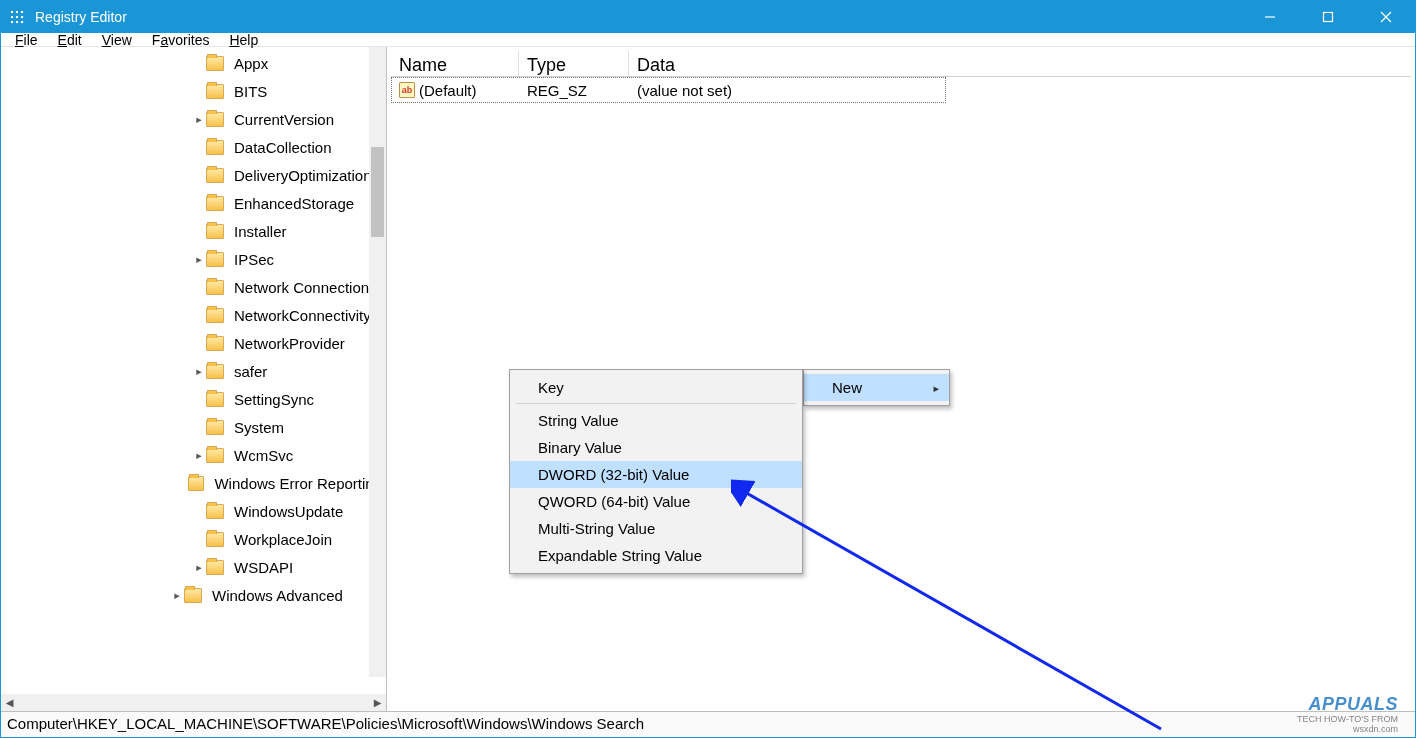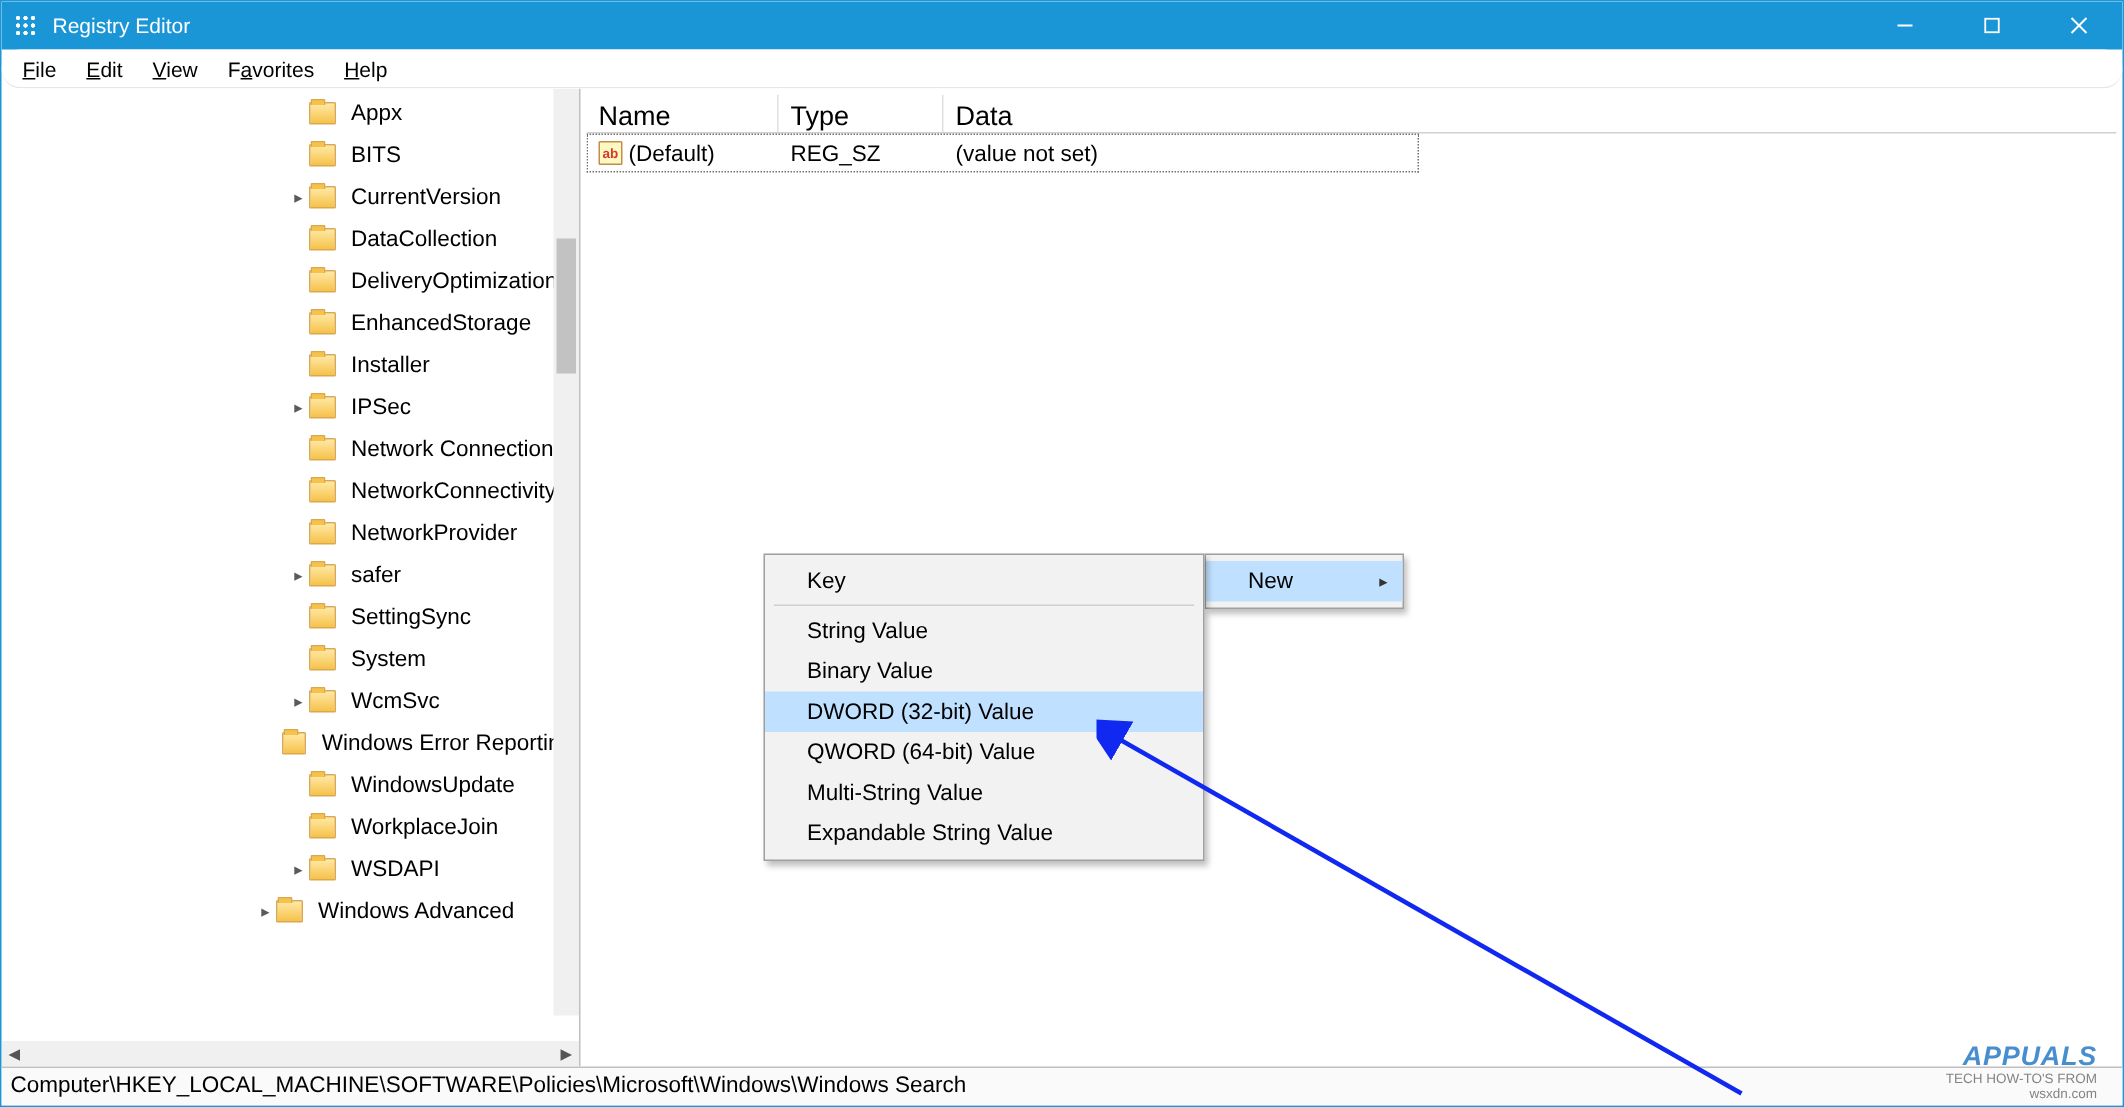--- a/index.html
+++ b/index.html
@@ -47,29 +47,28 @@
   .titlebar .spacer { flex: 1; }
   .winbtn {
     width: 58px; height: 32px;
     display:flex; align-items:center; justify-content:center;
     color:#fff;
   }
   .winbtn svg { stroke:#fff; }
 
   
   .menubar {
-    height: 26px;
+    height: 14px;
     background: #fff;
     display: flex;
     align-items: center;
     padding: 0 6px;
     gap: 4px;
     border-bottom: 1px solid #e6e6e6;
     flex: 0 0 auto;
-    border-radius: 13px;
   }
   .menubar .menu-item {
     padding: 2px 8px;
     font-size: 14px;
   }
   .menubar .menu-item span.u { text-decoration: underline; }
 
   
   .client {
     flex: 1 1 auto;
@@ -230,21 +229,21 @@
     display:block;
     position:absolute;
     left:6px; right:6px; bottom:-3px;
     border-top:1px solid #d0d0d0;
   }
   .ctx .ci.hi { background:#bfe0ff; }
   .ctx .ci .arrow {
     position:absolute; right:10px; top:50%; transform:translateY(-50%);
     font-size:11px; color:#333;
   }
-  #ctx-parent { top: 368px; left: 802px; width: 133px; }
+  #ctx-parent { top: 368px; left: 802px; width: 147px; }
   #ctx-sub    { top: 368px; left: 508px; width: 294px; }
 
   
   .anno-arrow {
     position:absolute;
     pointer-events:none;
   }
 
   
   .watermark {

